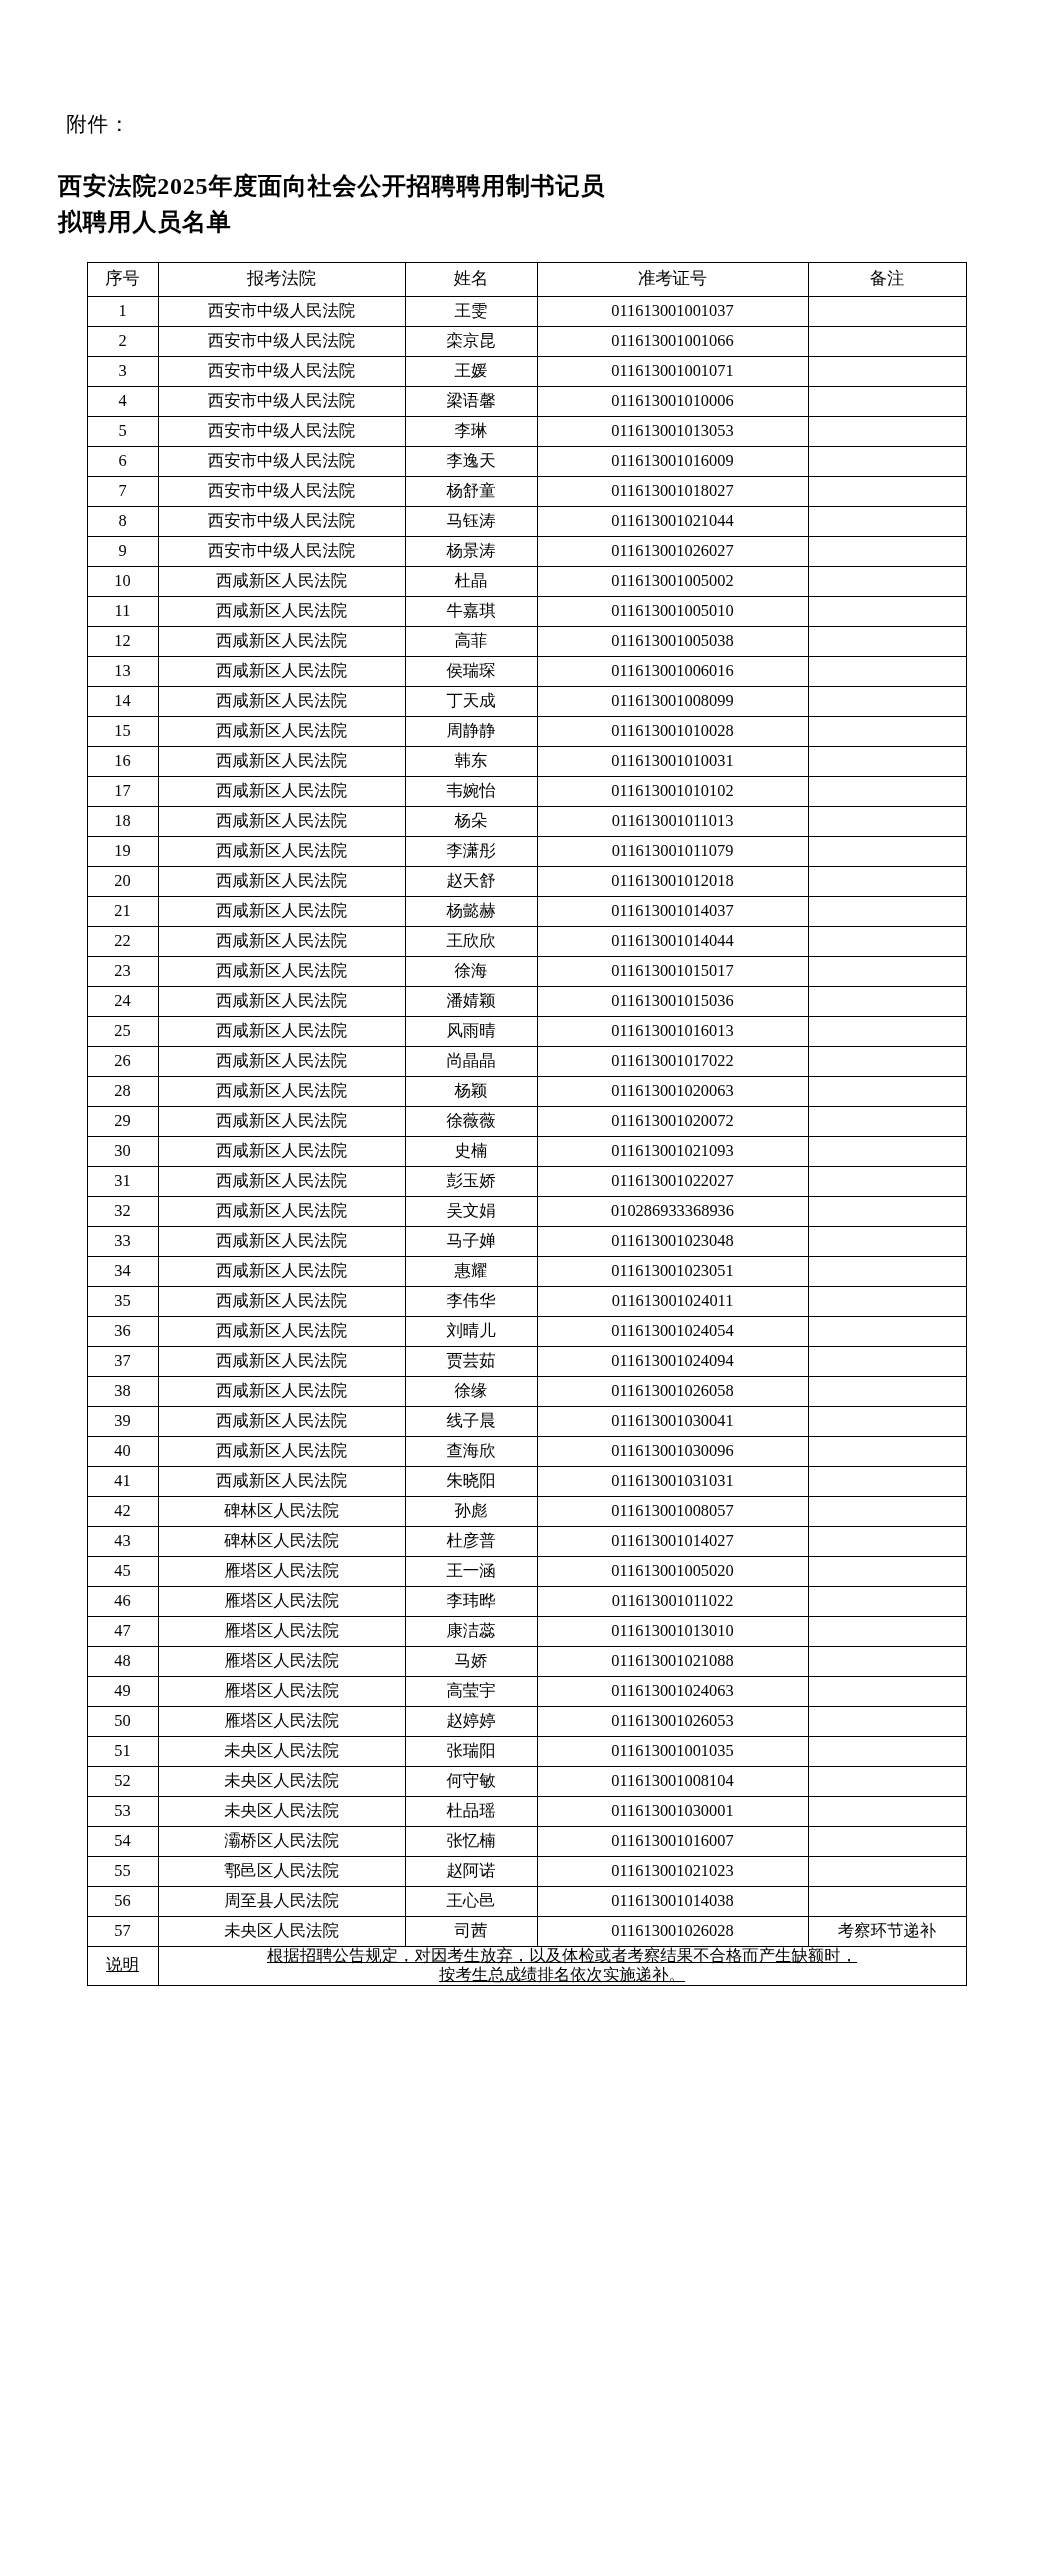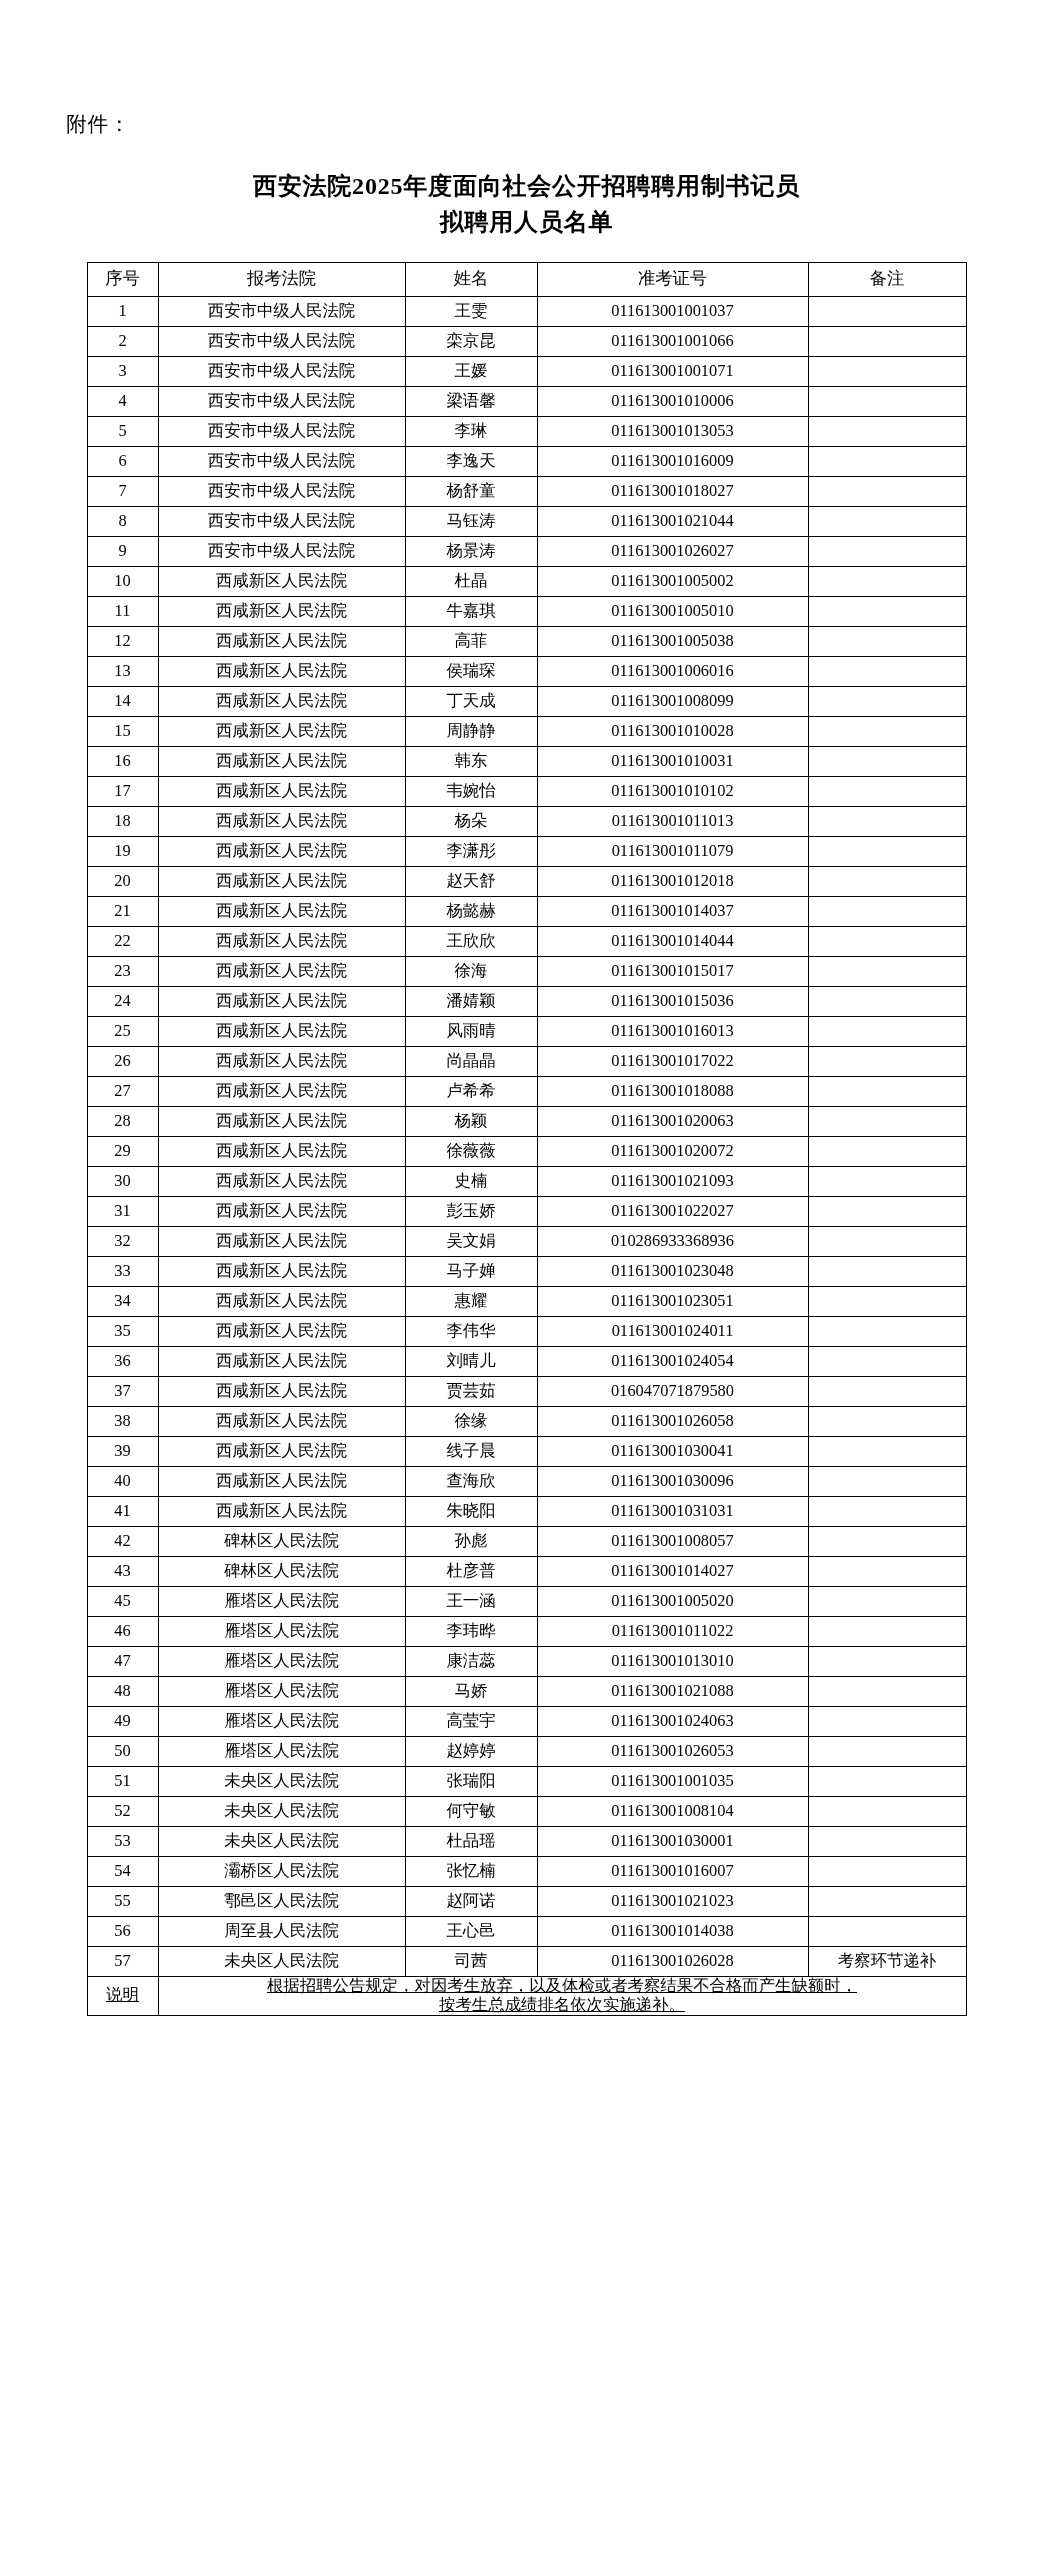--- a/index.html
+++ b/index.html
@@ -21,21 +21,21 @@
     padding: 49px 58px 33px 58px;
     margin-top: 45px;
   }
   .attachment-label {
     font-size: 20.6px;
     letter-spacing: 0.8px;
     margin: 16.4px 0 0 8.2px;
     font-family: "Liberation Serif", "DejaVu Serif", serif;
   }
   .doc-title {
-    text-align: center;
+    text-align: left;
     font-size: 24px;
     font-weight: bold;
     line-height: 1.5;
     margin-top: 30px;
     margin-bottom: 21.4px;
     letter-spacing: 0.8px;
   }
   .doc-title .line2 {
     display: block;
   }
@@ -291,27 +291,20 @@
           <td></td>
         </tr>
         <tr>
           <td>26</td>
           <td>西咸新区人民法院</td>
           <td>尚晶晶</td>
           <td>011613001017022</td>
           <td></td>
         </tr>
         <tr>
-          <td>27</td>
-          <td>西咸新区人民法院</td>
-          <td>卢希希</td>
-          <td>011613001018088</td>
-          <td></td>
-        </tr>
-        <tr>
           <td>28</td>
           <td>西咸新区人民法院</td>
           <td>杨颖</td>
           <td>011613001020063</td>
           <td></td>
         </tr>
         <tr>
           <td>29</td>
           <td>西咸新区人民法院</td>
           <td>徐薇薇</td>
@@ -364,21 +357,21 @@
           <td>36</td>
           <td>西咸新区人民法院</td>
           <td>刘晴儿</td>
           <td>011613001024054</td>
           <td></td>
         </tr>
         <tr>
           <td>37</td>
           <td>西咸新区人民法院</td>
           <td>贾芸茹</td>
-          <td>016047071879580</td>
+          <td>011613001024094</td>
           <td></td>
         </tr>
         <tr>
           <td>38</td>
           <td>西咸新区人民法院</td>
           <td>徐缘</td>
           <td>011613001026058</td>
           <td></td>
         </tr>
         <tr>

